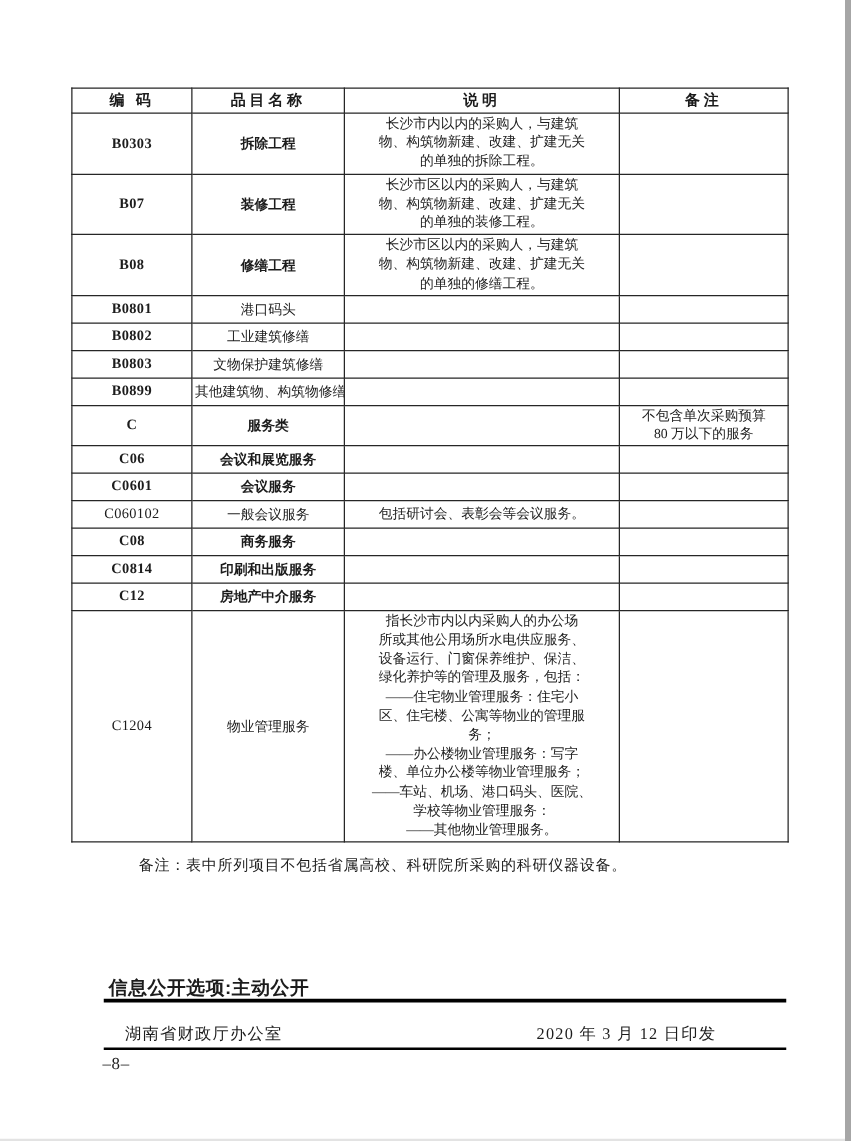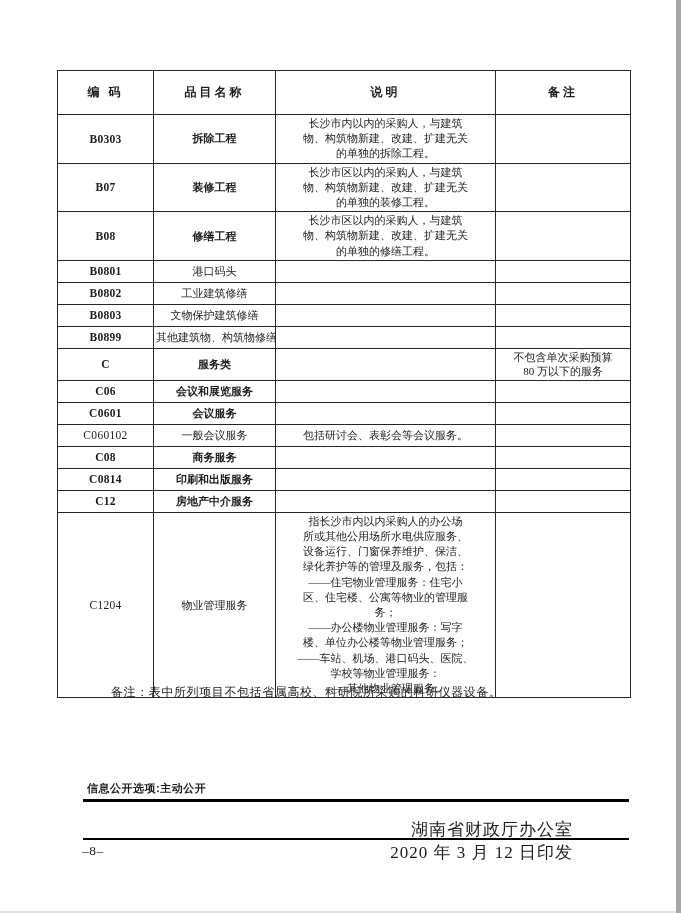--- a/index.html
+++ b/index.html
@@ -17,21 +17,21 @@
   table.catalog{
     border-collapse:collapse;table-layout:fixed;width:573px;
     font-size:12px;
   }
   table.catalog th,table.catalog td{
     border:1px solid #262626;
     padding:1px 2px;vertical-align:middle;text-align:center;
     overflow:hidden;
   }
   table.catalog th{
-    height:16px;font-size:12px;font-weight:bold;letter-spacing:3px;padding:13px 0;
+    height:16px;font-size:12px;font-weight:bold;letter-spacing:3px;padding:1px 0;
   }
   td.cell-code{
     font-size:11.5px;height:19px;letter-spacing:0.3px;margin-top:10px;
   }
   td.cell-name{
     font-size:11px;white-space:nowrap;
   }
   td.cell-desc{
     font-size:11px;line-height:15.2px;white-space:pre-line;padding:1px 3px;
   }
@@ -43,28 +43,28 @@
   
   .tbl-note{
     position:absolute;left:88px;top:684px;width:540px;
     font-size:12px;letter-spacing:0.6px;margin-left:23px;
   }
 
   
   .publicity{
     position:absolute;left:87px;top:781px;
     font-family:"Liberation Sans","DejaVu Sans",sans-serif;
-    font-size:11px;font-weight:bold;letter-spacing:0.5px;
+    font-size:15px;font-weight:bold;letter-spacing:0.5px;
   }
   .rule-thick{position:absolute;left:83px;top:799px;width:546px;height:3px;background:#000;}
   .issuer-row{
     position:absolute;left:83px;top:818px;width:546px;
     display:flex;justify-content:space-between;align-items:flex-end;
     box-sizing:border-box;padding:0 56px 0 17px;
-    font-size:17px;letter-spacing:1px;flex-direction:column;
+    font-size:13px;letter-spacing:1px;
   }
   .rule-thin{position:absolute;left:83px;top:838px;width:546px;height:2px;background:#000;}
   .page-num{
     position:absolute;left:82px;top:843px;
     font-size:13.5px;letter-spacing:0.5px;
   }
 </style>
 </head>
 <body>
 

